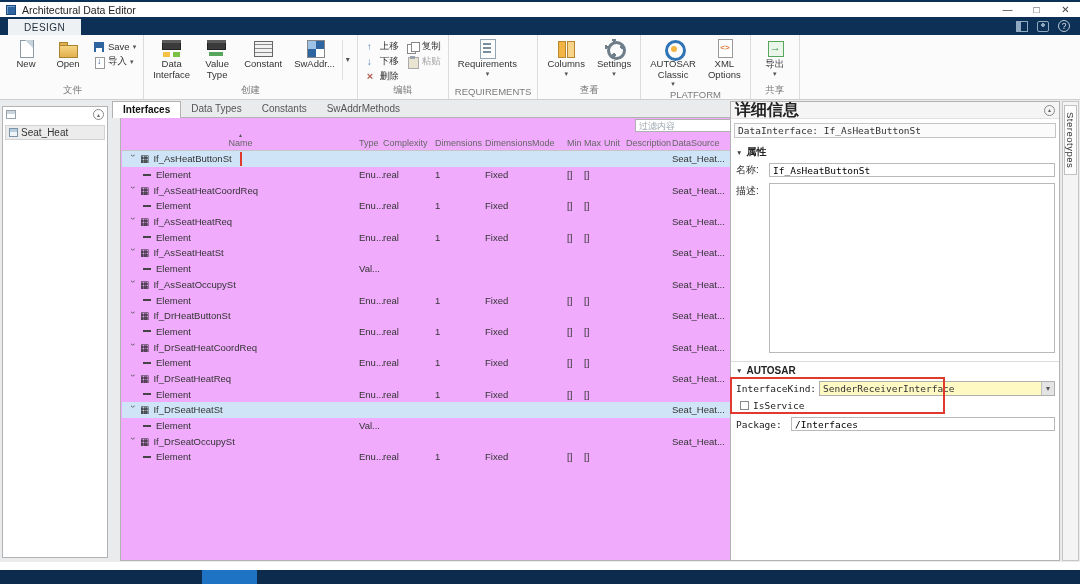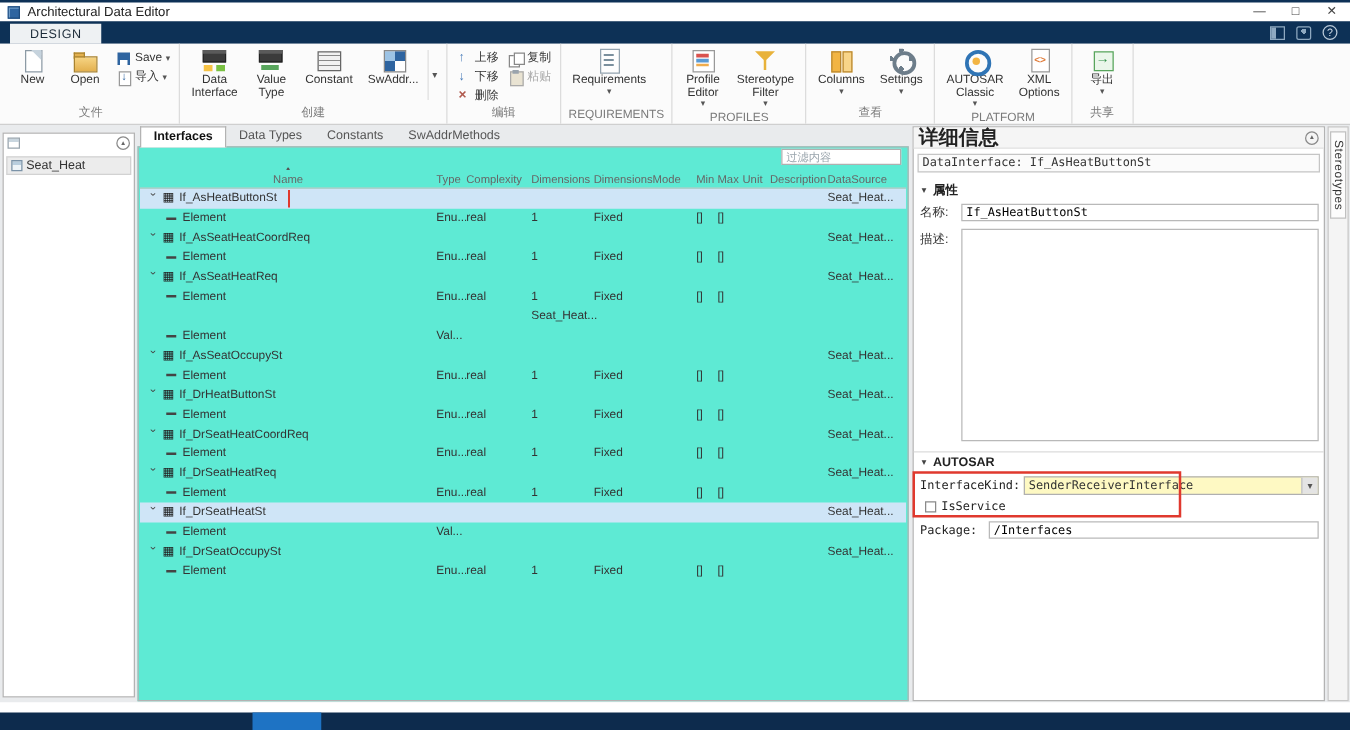--- a/index.html
+++ b/index.html
@@ -95,21 +95,21 @@
   .circle-chev i::before { content:"▴"; } .circle-chev i { font-style:normal; font-size:6px; color:#666; line-height:6px; }
   .tree-item { display:flex; align-items:center; gap:3px; margin:3px 2px; padding:1px 3px; background:#ececec; border:1px solid #d2d2d2; font-size:10px; cursor:default; }
   .model-icon { width:9px; height:9px; flex:none; border:1px solid #7b93a8; background:linear-gradient(#b9cede 0 3px,#eef4f8 3px); }
 
   
   .editor-tabs { position:absolute; left:112px; top:1px; height:17px; display:flex; z-index:3; }
   .etab { padding:2px 10px 0; font-size:10px; color:#555; height:16px; cursor:default; }
   .etab.active { background:#fff; border:1px solid #b3b3b3; border-bottom:none; color:#111; font-weight:bold; height:17px; }
 
   
-  .mainpanel { position:absolute; left:110px; top:17px; width:617px; height:444px; background:#5eead4; border:1px solid #b3b3b3; }
+  .mainpanel { position:absolute; left:120px; top:17px; width:617px; height:444px; background:#f0abfc; border:1px solid #b3b3b3; }
   .filter { position:absolute; top:1px; right:5px; width:96px; height:13px; border:1px solid #b0b0b0; font-size:9px; padding:0 3px; color:#333; font-family:inherit; }
   .filter::placeholder { color:#9aa5ad; }
   .thead { position:absolute; left:1px; right:1px; top:16px; height:17px; display:flex; border-bottom:1px solid #c6c6c6; color:#666; }
   .th { display:flex; align-items:flex-end; padding-bottom:2px; overflow:hidden; font-size:9px; white-space:nowrap; cursor:default; }
   .th.w0 { flex-direction:column; align-items:center; justify-content:flex-end; }
   .sortarrow::before { content:"▲"; } .sortarrow { font-size:5px; line-height:5px; color:#555; }
   .tbody { position:absolute; left:1px; right:1px; top:33px; bottom:1px; overflow:hidden; }
   .trow { display:flex; align-items:center; height:15.7px; cursor:default; }
   .trow.sel { background:#cfe5f7; }
   .td { font-size:9.5px; color:#333; white-space:nowrap; overflow:hidden; flex:none; }
@@ -272,37 +272,20 @@
             <div class="ribicon ic-requirements"></div>
             <div class="riblabel">Requirements</div>
             <div class="ribdd"></div>
           </div>
         </div>
         <div class="ribgl">REQUIREMENTS</div>
       </div>
       <div class="ribgroup">
         <div class="ribrow">
           <div class="ribbtn">
-            <div class="ribicon ic-profile-editor"></div>
-            <div class="riblabel">Profile
-Editor</div>
-            <div class="ribdd"></div>
-          </div>
-          <div class="ribbtn">
-            <div class="ribicon ic-stereotype-filter"></div>
-            <div class="riblabel">Stereotype
-Filter</div>
-            <div class="ribdd"></div>
-          </div>
-        </div>
-        <div class="ribgl">PROFILES</div>
-      </div>
-      <div class="ribgroup">
-        <div class="ribrow">
-          <div class="ribbtn">
             <div class="ribicon ic-columns"></div>
             <div class="riblabel">Columns</div>
             <div class="ribdd"></div>
           </div>
           <div class="ribbtn">
             <div class="ribicon ic-settings"></div>
             <div class="riblabel">Settings</div>
             <div class="ribdd"></div>
           </div>
         </div>
@@ -495,20 +478,27 @@
           <div class="td w2">real</div>
           <div class="td w3">1</div>
           <div class="td w4">Fixed</div>
           <div class="td w5">[]</div>
           <div class="td w6">[]</div>
           <div class="td w7"></div>
           <div class="td w8"></div>
           <div class="td w9"></div>
         </div>
         <div class="trow interface">
+          <div class="td w0 cname">
+            <span class="namewrap">
+              <span class="chev"></span>
+              <span class="gicon"></span>
+              <span class="nm">If_AsSeatHeatSt</span>
+            </span>
+          </div>
           <div class="td w1"></div>
           <div class="td w2"></div>
           <div class="td w3"></div>
           <div class="td w4"></div>
           <div class="td w5"></div>
           <div class="td w6"></div>
           <div class="td w7"></div>
           <div class="td w8"></div>
           <div class="td w9">Seat_Heat...</div>
         </div>

